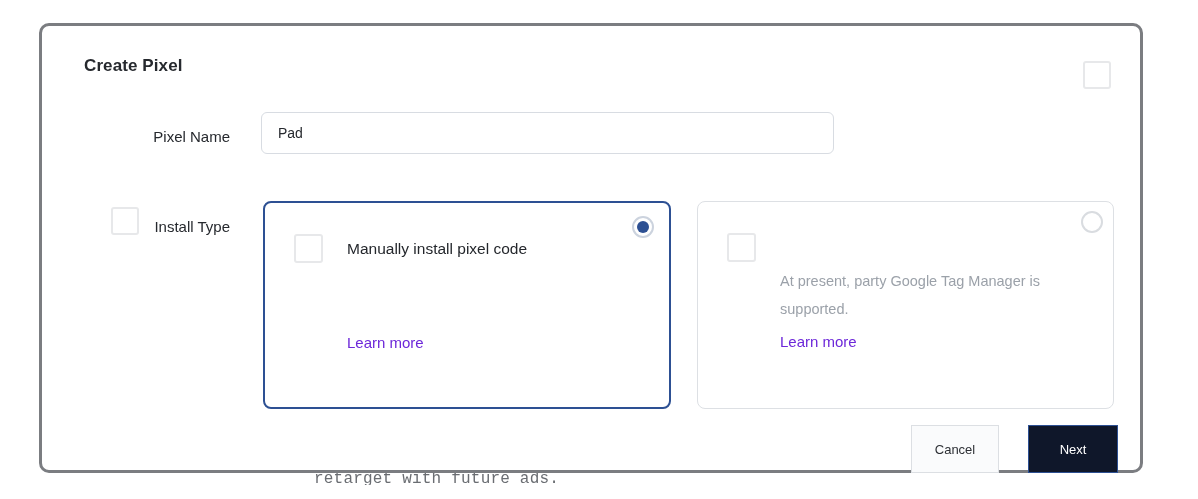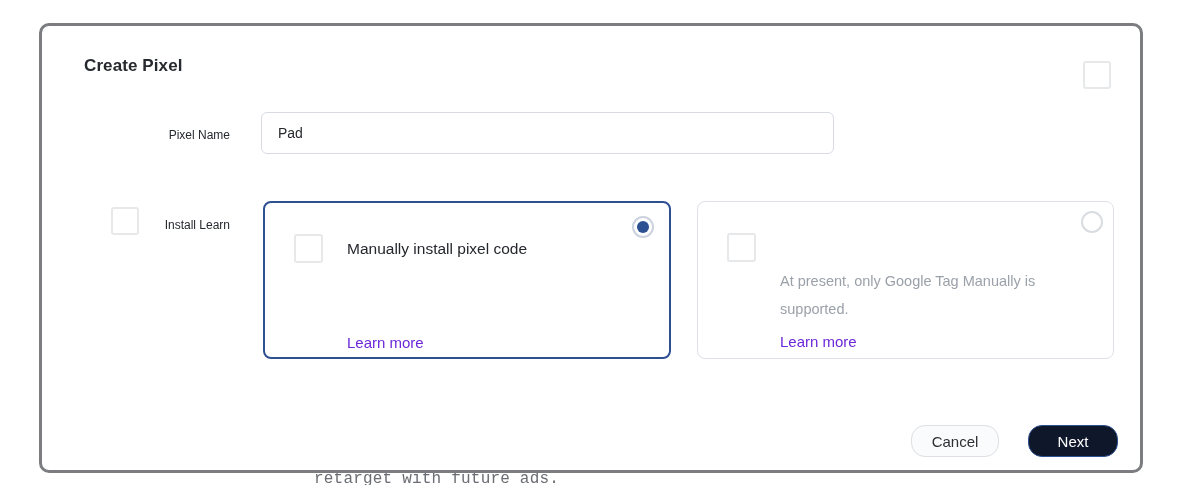--- a/index.html
+++ b/index.html
@@ -52,21 +52,21 @@
   .close-ph {
     position: absolute; left: 1038px; top: 32px;
     width: 28px; height: 28px;
     cursor: pointer;
   }
 
   .field-label {
     position: absolute;
     width: 160px; left: 28px;
     text-align: right;
-    font-size: 12px; color: #26292e;
+    font-size: 15px; color: #26292e;
   }
   .label-pixel-name { top: 96px; }
   .label-install-type { top: 186px; }
   .install-ph {
     position: absolute; left: 66px; top: 178px;
     width: 28px; height: 28px;
   }
 
   .pixel-name-input {
     position: absolute; left: 216px; top: 83px;
@@ -76,21 +76,21 @@
     padding: 0 16px;
     font-size: 14px; color: #26292e;
     font-family: "Liberation Sans", "DejaVu Sans", sans-serif;
     outline: none;
     background: #ffffff;
   }
 
   
   .option-card {
     position: absolute; top: 172px;
-    height: 158px;
+    height: 208px;
     border-radius: 8px;
     background: #ffffff;
     cursor: pointer;
   }
   .card-1 { left: 218px; width: 408px; border: 2px solid #2d5093; }
   .card-2 { left: 652px; width: 417px; border: 1px solid #dde0e4; }
 
   .card-ph {
     position: absolute; left: 29px; top: 31px;
     width: 29px; height: 29px;
@@ -132,23 +132,23 @@
   }
   .radio-unselected {
     right: 10px; top: 9px;
     border: 2px solid #d9dce0;
     background: #ffffff;
   }
 
   
   .btn {
     position: absolute; top: 396px;
-    height: 32px;
-    border-radius: 14px;
-    font-size: 15px;
+    height: 48px;
+    border-radius: 0;
+    font-size: 13px;
     font-family: "Liberation Sans", "DejaVu Sans", sans-serif;
     display: flex; align-items: center; justify-content: center;
     cursor: pointer;
   }
   .btn-cancel {
     left: 866px; width: 88px;
     background: #fafbfc;
     border: 1px solid #dcdfe3;
     color: #2c2f34;
   }
@@ -170,33 +170,33 @@
   <div class="modal-inner">
 
     <div class="modal-title">Create Pixel</div>
 
     <div class="placeholder-box close-ph"></div>
 
     <div class="field-label label-pixel-name">Pixel Name</div>
     <input class="pixel-name-input" type="text" value="Pad" style="">
 
     <div class="placeholder-box install-ph"></div>
-    <div class="field-label label-install-type">Install Learn</div>
+    <div class="field-label label-install-type">Install Type</div>
 
     <div class="option-card card-1">
       <div class="placeholder-box card-ph"></div>
       <div class="card-title">Manually install pixel code</div>
       <div class="radio radio-selected"></div>
       <a class="card-link">Learn more</a>
     </div>
 
     <div class="option-card card-2">
       <div class="placeholder-box card-ph"></div>
       <div class="radio radio-unselected"></div>
-      <div class="card-desc">At present, only Google Tag Manually is supported.</div>
+      <div class="card-desc">At present, party Google Tag Manager is supported.</div>
       <a class="card-link">Learn more</a>
     </div>
 
     <div class="btn btn-cancel">Cancel</div>
     <div class="btn btn-next">Next</div>
 
   </div>
 </div>
 
 </body></html>

